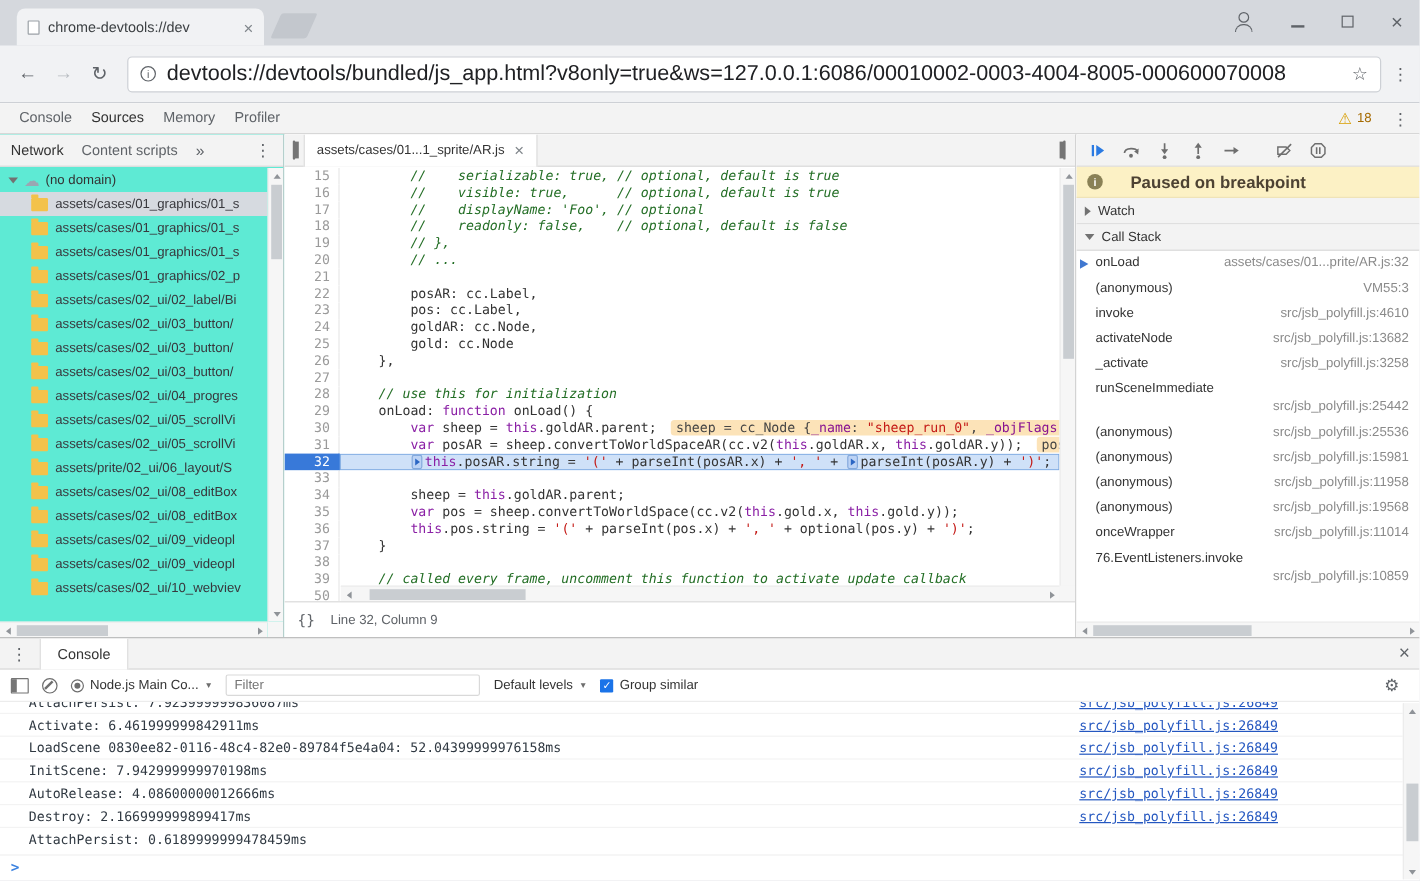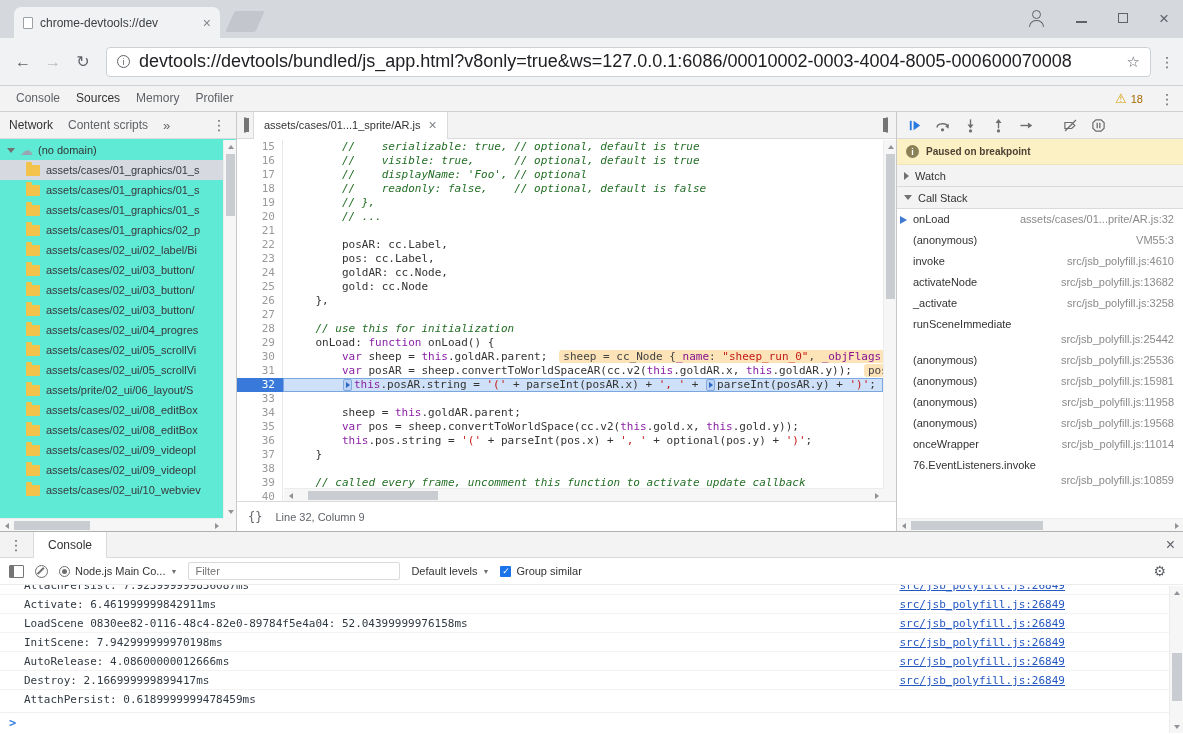--- a/index.html
+++ b/index.html
@@ -97,22 +97,22 @@
   .wp { color:#881391; } .ws { color:#c41a16; } .w { color:#444; }
   .editor-status { position:absolute; left:0; right:0; bottom:0; height:30px; background:#fff; border-top:1px solid #dadada;
     display:flex; align-items:center; gap:13px; padding:0 11px; color:#5f6368; font-size:11px; }
   .format-btn { font-family:"DejaVu Sans Mono", monospace; font-size:12px; color:#5f6368; }
 
   
   .debugger { width:286px; flex:none; position:relative; overflow:hidden; background:#fff; }
   .debug-toolbar { height:27px; background:#f3f3f3; border-bottom:1px solid #dadada; display:flex; align-items:center; gap:10px; padding:0 8px; }
   .dbg-btn { width:18px; height:18px; display:flex; align-items:center; justify-content:center; flex:none; }
   .gap-before { margin-left:16px; }
-  .paused-banner { height:26px; background:#fcf1c5; border-bottom:1px solid #efe3b8; display:flex; align-items:center; gap:7px;
-    padding:0 9px; font-size:10px; font-weight:bold; color:#4d4233; }
+  .paused-banner { height:26px; background:#fcf1c5; border-bottom:1px solid #efe3b8; display:flex; align-items:center; gap:23px;
+    padding:0 9px; font-size:14px; font-weight:bold; color:#4d4233; }
   .info-badge { width:13px; height:13px; border-radius:50%; background:#8a8156; color:#fff; font-size:9px; font-weight:bold;
     display:flex; align-items:center; justify-content:center; flex:none; }
   .info-badge::before { content:"i"; }
   .sec-header { height:22px; background:#f3f3f3; border-bottom:1px solid #dadada; display:flex; align-items:center; gap:6px; padding:0 7px; font-size:11px; color:#333; }
   .frames { position:absolute; top:97px; left:0; right:0; bottom:13px; overflow:hidden; font-size:11px; }
   .frame { display:flex; flex-wrap:wrap; align-items:flex-end; padding:3px 9px 3px 16px; position:relative; line-height:15px; }
   .frame-name { white-space:nowrap; color:#333; }
   .frame-loc { margin-left:auto; color:#8a8a8a; white-space:nowrap; }
   .frame.wrap .frame-loc { flex:none; width:100%; text-align:right; }
   .frame-arrow { position:absolute; left:3px; top:50%; margin-top:-4px; width:0; height:0;
@@ -432,21 +432,21 @@
               </div>
               <div class="code-line">
                 <div class="gutter">38</div>
                 <div class="line-text"></div>
               </div>
               <div class="code-line">
                 <div class="gutter">39</div>
                 <div class="line-text"><span class="tok-c">    // called every frame, uncomment this function to activate update callback</span></div>
               </div>
               <div class="code-line">
-                <div class="gutter">40</div>
+                <div class="gutter">50</div>
                 <div class="line-text"></div>
               </div>
             </div>
           </div>
         <div class="sb v ed-vs">
           <span class="sa" style="top:0;">
               <span class="tu"></span>
             </span>
           <div class="thumb"></div>
           <span class="sa" style="bottom:0;">

